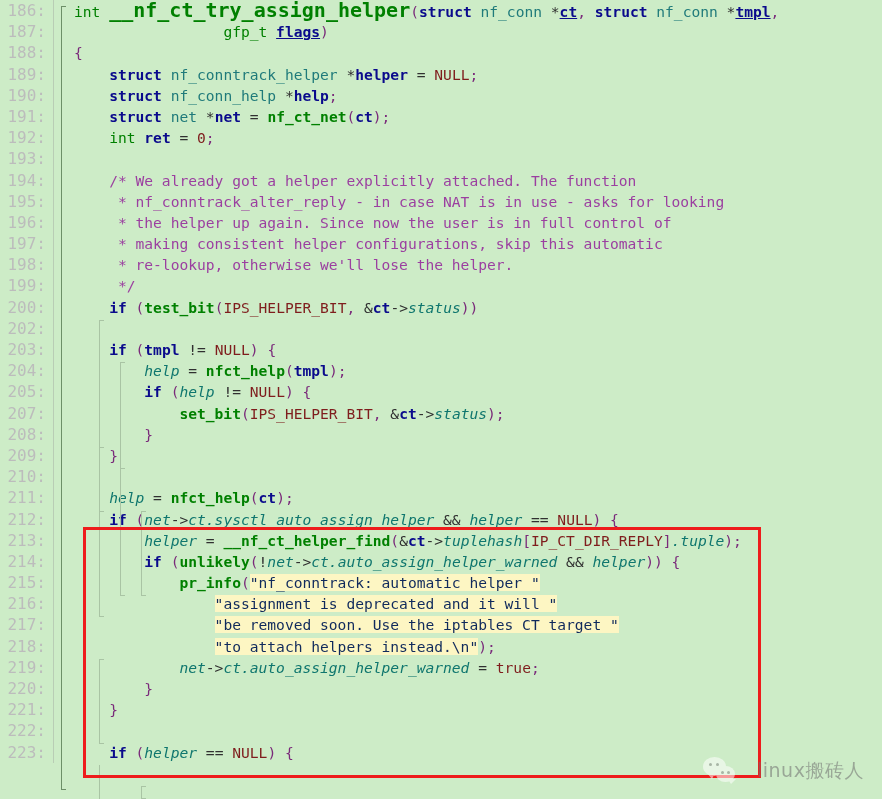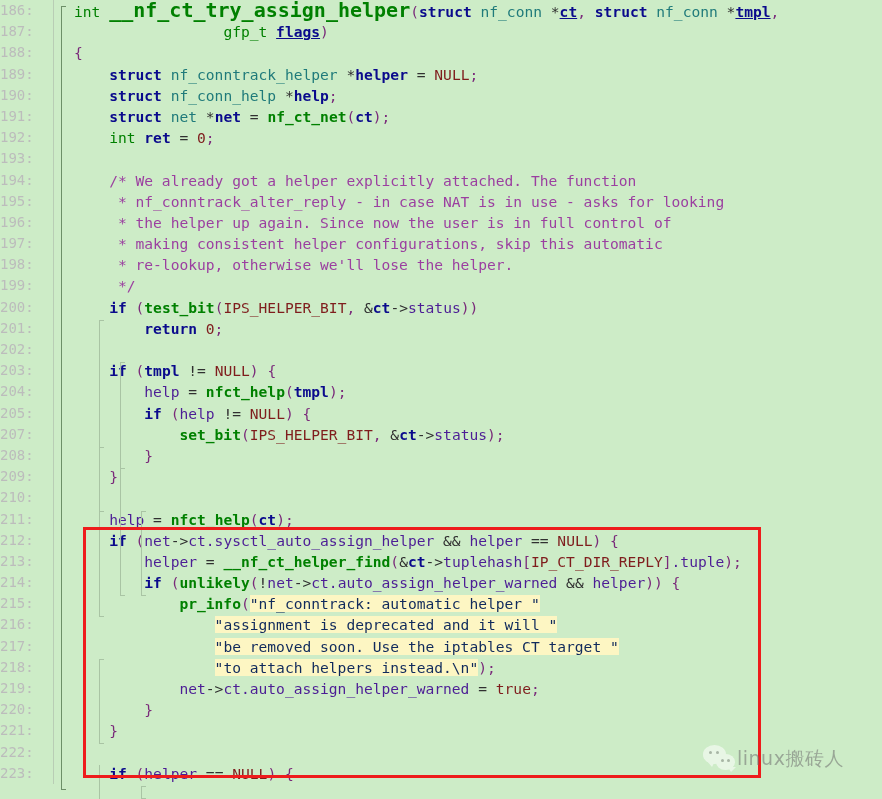--- a/index.html
+++ b/index.html
@@ -29,23 +29,23 @@
   .row {
     position: relative;
     height: 21.2px;
     white-space: pre;
   }
 
   .gutter {
     display: inline-block;
     width: 46px;
     padding-right: 7px;
-    text-align: left;
+    text-align: right;
     color: #bcbcbc;
-    font-size: 14px;
+    font-size: 16px;
     vertical-align: top;
     -moz-user-select: none;
     user-select: none;
   }
   .gutsep {
     position: absolute;
     left: 53px;
     top: 0;
     width: 1px;
     height: 21.2px;
@@ -56,21 +56,21 @@
     vertical-align: top;
     padding-left: 21px;
     color: #303030;
   }
 
   
   .kw      { color: #0a0a8c; font-weight: bold; }  
   .typ     { color: #008000; }                     
   .tname   { color: #1f7a7a; }                     
   .fn      { color: #008000; font-weight: bold; }  
-  .var     { color: #4c1d95; }                     
+  .var     { color: #0f766e; font-style: italic; }                     
   .varb    { color: #0a0a8c; font-weight: bold; }  
   .mac     { color: #7f1d1d; text-align: center; }                     
   .pun     { color: #7a2a7a; }                     
   .op      { color: #303030; }
   .cmt     { color: #9b3fa0; }                     
   .str     { color: #102a5c; background: #fdf6c3; }
   .und     { text-decoration: underline; }
 
   
   .guide {
@@ -97,22 +97,23 @@
     position: absolute;
     border: 3px solid #ee1c1c;
     pointer-events: none;
   }
 
   
   #watermark {
     position: absolute;
     display: flex;
     align-items: center;
-    gap: 0;
+    gap: 20px;
     opacity: 0.55;
+    margin-top: 12px;
   }
   #watermark .wm-text {
     font-family: "DejaVu Sans", "Liberation Sans", sans-serif;
     font-size: 19px;
     color: #6f6f6f;
     letter-spacing: 0.5px;
   }
   .wechat {
     position: relative;
     width: 34px;
@@ -151,21 +152,20 @@
       <div class="row"><span class="gutter">191:</span><span class="gutsep"></span><span class="code">    <span class="kw">struct</span> <span class="tname">net</span> <span class="op">*</span><span class="varb">net</span> <span class="op">=</span> <span class="fn">nf_ct_net</span><span class="pun">(</span><span class="varb">ct</span><span class="pun">);</span></span></div>
       <div class="row"><span class="gutter">192:</span><span class="gutsep"></span><span class="code">    <span class="typ">int</span> <span class="varb">ret</span> <span class="op">=</span> <span class="mac">0</span><span class="pun">;</span></span></div>
       <div class="row"><span class="gutter">193:</span><span class="gutsep"></span><span class="code"></span></div>
       <div class="row"><span class="gutter">194:</span><span class="gutsep"></span><span class="code">    <span class="cmt">/* We already got a helper explicitly attached. The function</span></span></div>
       <div class="row"><span class="gutter">195:</span><span class="gutsep"></span><span class="code">     <span class="cmt">* nf_conntrack_alter_reply - in case NAT is in use - asks for looking</span></span></div>
       <div class="row"><span class="gutter">196:</span><span class="gutsep"></span><span class="code">     <span class="cmt">* the helper up again. Since now the user is in full control of</span></span></div>
       <div class="row"><span class="gutter">197:</span><span class="gutsep"></span><span class="code">     <span class="cmt">* making consistent helper configurations, skip this automatic</span></span></div>
       <div class="row"><span class="gutter">198:</span><span class="gutsep"></span><span class="code">     <span class="cmt">* re-lookup, otherwise we'll lose the helper.</span></span></div>
       <div class="row"><span class="gutter">199:</span><span class="gutsep"></span><span class="code">     <span class="cmt">*/</span></span></div>
       <div class="row"><span class="gutter">200:</span><span class="gutsep"></span><span class="code">    <span class="kw">if</span> <span class="pun">(</span><span class="fn">test_bit</span><span class="pun">(</span><span class="mac">IPS_HELPER_BIT</span><span class="pun">,</span> <span class="op">&amp;</span><span class="varb">ct</span><span class="op">-&gt;</span><span class="var">status</span><span class="pun">))</span></span></div>
-      <div class="row"><span class="gutter">201:</span><span class="gutsep"></span><span class="code">        <span class="kw">return</span> <span class="mac">0</span><span class="pun">;</span></span></div>
       <div class="row"><span class="gutter">202:</span><span class="gutsep"></span><span class="code"></span></div>
       <div class="row"><span class="gutter">203:</span><span class="gutsep"></span><span class="code">    <span class="kw">if</span> <span class="pun">(</span><span class="varb">tmpl</span> <span class="op">!=</span> <span class="mac">NULL</span><span class="pun">) {</span></span></div>
       <div class="row"><span class="gutter">204:</span><span class="gutsep"></span><span class="code">        <span class="var">help</span> <span class="op">=</span> <span class="fn">nfct_help</span><span class="pun">(</span><span class="varb">tmpl</span><span class="pun">);</span></span></div>
       <div class="row"><span class="gutter">205:</span><span class="gutsep"></span><span class="code">        <span class="kw">if</span> <span class="pun">(</span><span class="var">help</span> <span class="op">!=</span> <span class="mac">NULL</span><span class="pun">) {</span></span></div>
       <div class="row"><span class="gutter">207:</span><span class="gutsep"></span><span class="code">            <span class="fn">set_bit</span><span class="pun">(</span><span class="mac">IPS_HELPER_BIT</span><span class="pun">,</span> <span class="op">&amp;</span><span class="varb">ct</span><span class="op">-&gt;</span><span class="var">status</span><span class="pun">);</span></span></div>
       <div class="row"><span class="gutter">208:</span><span class="gutsep"></span><span class="code">        <span class="pun">}</span></span></div>
       <div class="row"><span class="gutter">209:</span><span class="gutsep"></span><span class="code">    <span class="pun">}</span></span></div>
       <div class="row"><span class="gutter">210:</span><span class="gutsep"></span><span class="code"></span></div>
       <div class="row"><span class="gutter">211:</span><span class="gutsep"></span><span class="code">    <span class="var">help</span> <span class="op">=</span> <span class="fn">nfct_help</span><span class="pun">(</span><span class="varb">ct</span><span class="pun">);</span></span></div>
       <div class="row"><span class="gutter">212:</span><span class="gutsep"></span><span class="code">    <span class="kw">if</span> <span class="pun">(</span><span class="var">net</span><span class="op">-&gt;</span><span class="var">ct.sysctl_auto_assign_helper</span> <span class="op">&amp;&amp;</span> <span class="var">helper</span> <span class="op">==</span> <span class="mac">NULL</span><span class="pun">) {</span></span></div>

